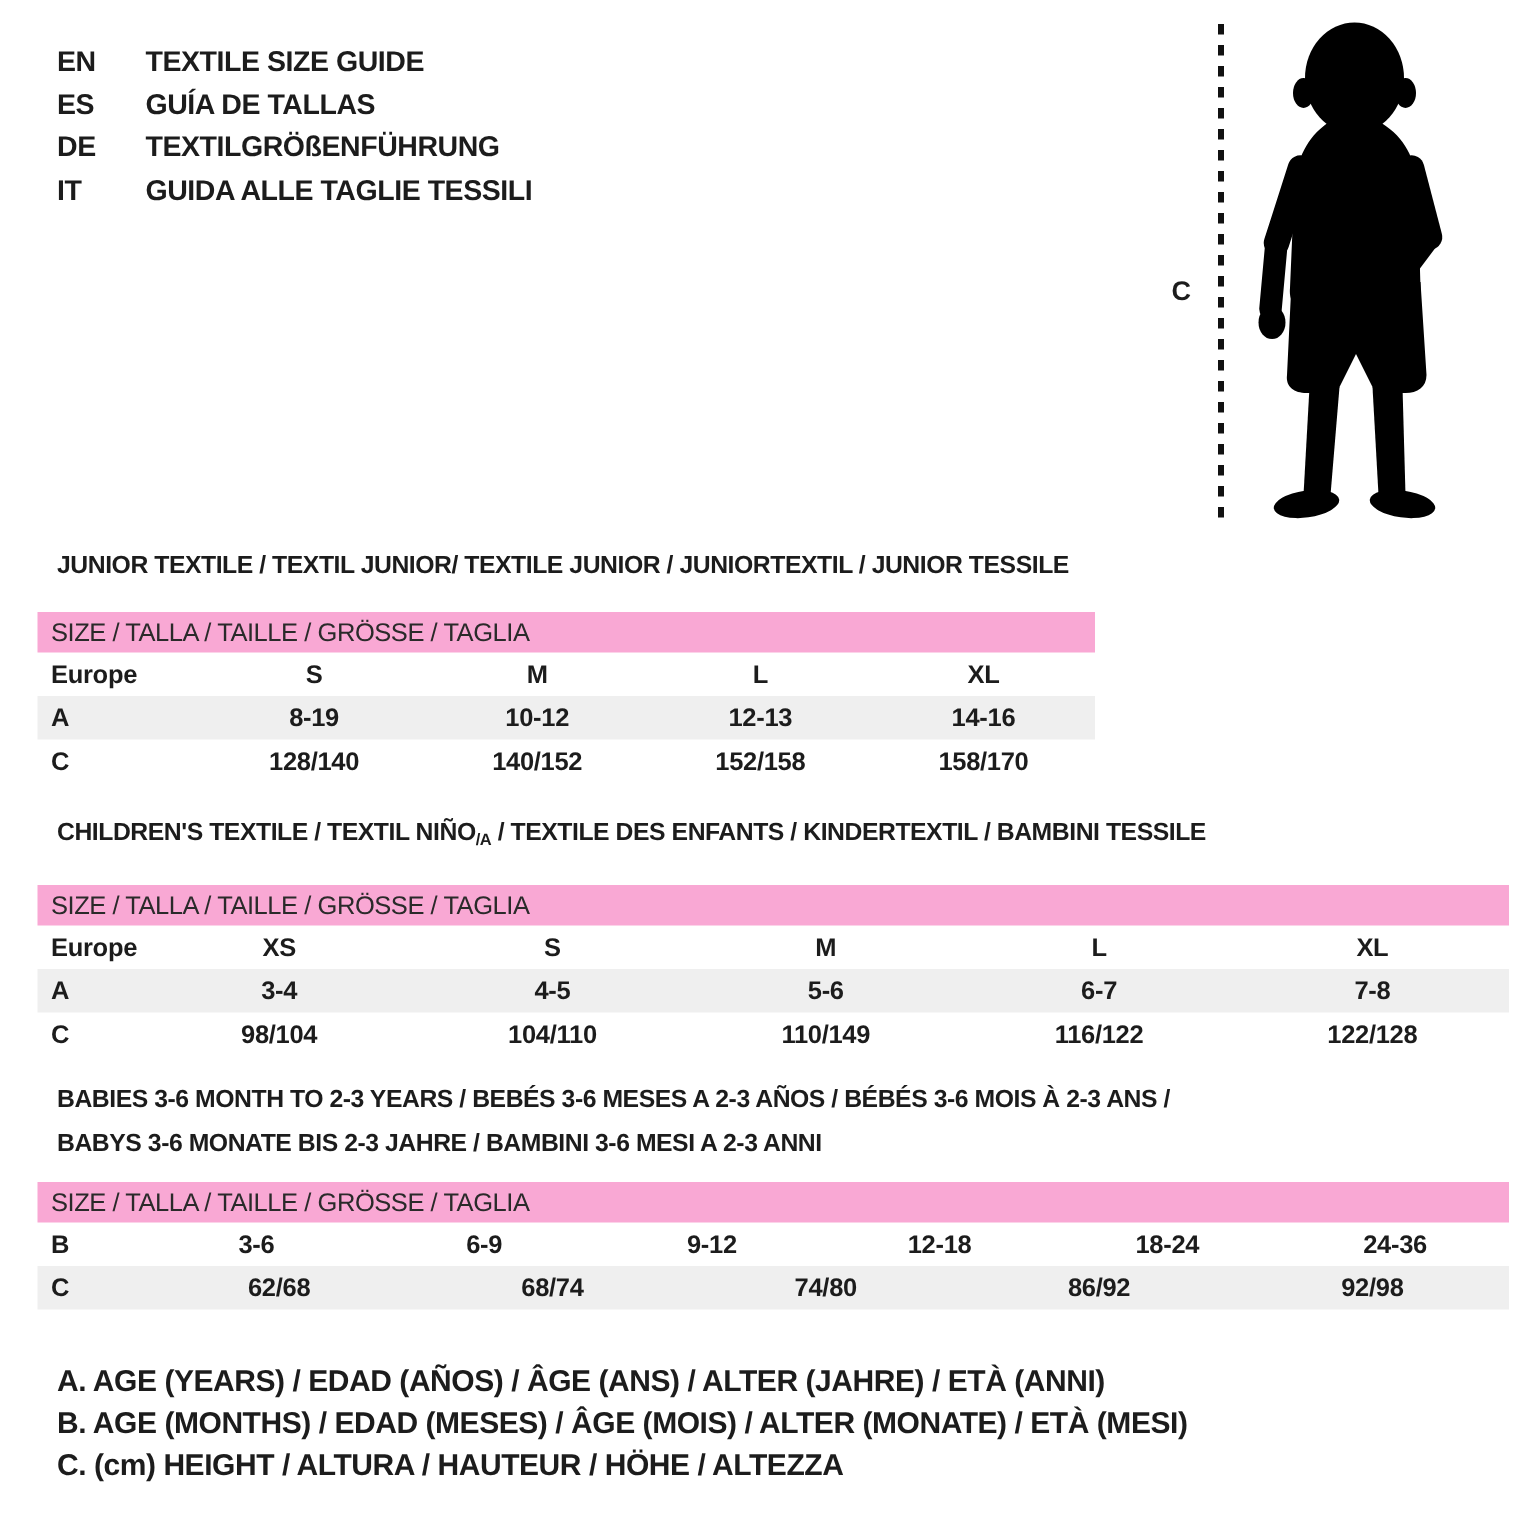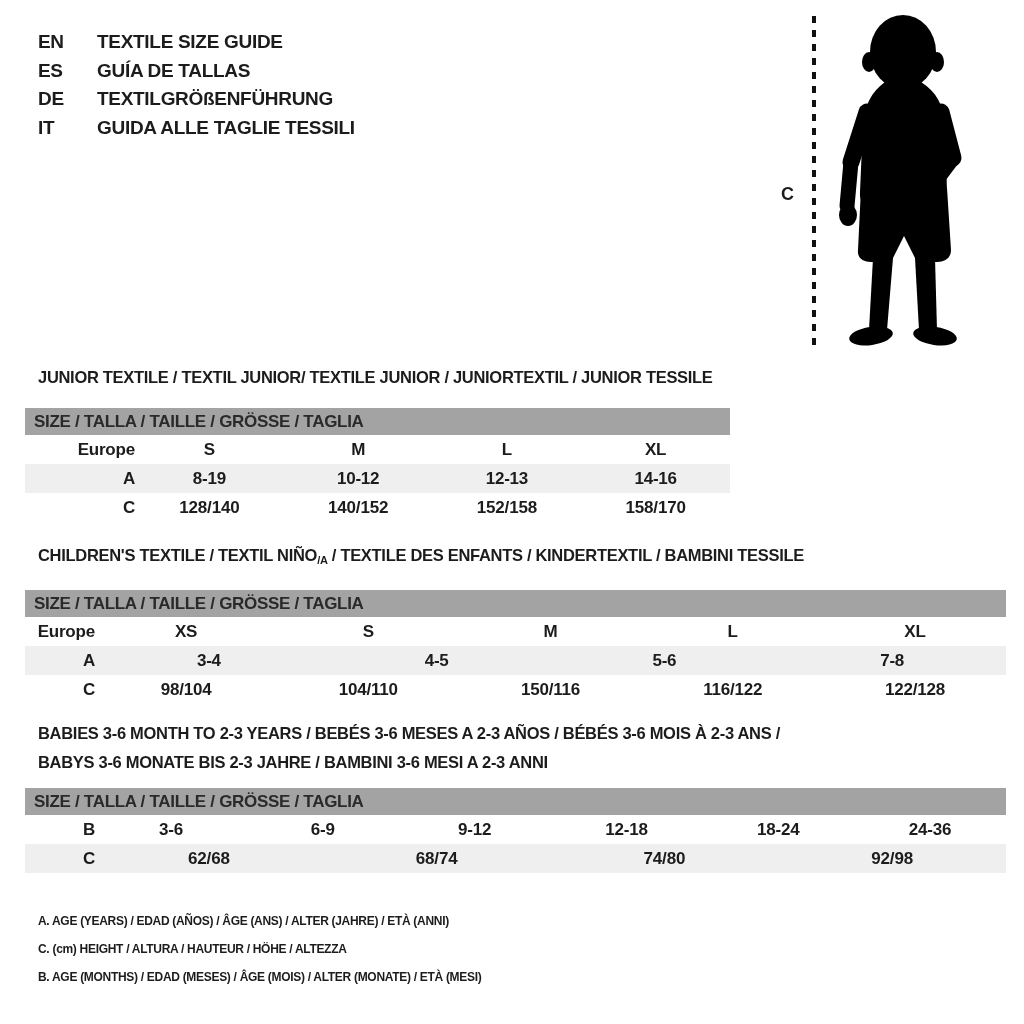--- a/index.html
+++ b/index.html
@@ -13,31 +13,31 @@
   .lang-row{line-height:28.5px;font-size:19px;font-weight:700;letter-spacing:-0.3px;white-space:nowrap;}
   .lang-code{display:inline-block;width:59px;}
   
   .figure-svg{position:absolute;left:770px;top:10px;}
   .measure-label{position:absolute;left:781px;top:184px;font-size:18px;font-weight:700;}
   
   .section-title{position:absolute;font-size:16.5px;font-weight:700;letter-spacing:-0.3px;white-space:nowrap;}
   .section-title .sub{font-size:11px;vertical-align:-3px;}
   
   .size-table{position:absolute;}
-  .size-bar{height:27px;line-height:27px;background:#a3a3a3;font-size:17px;font-weight:700;
+  .size-bar{height:27px;line-height:27px;background:#f9a8d4;font-size:17px;font-weight:400;
             letter-spacing:-0.3px;padding-left:9px;box-sizing:border-box;color:#2a2a2a;}
   .trow{display:flex;height:29px;line-height:29px;font-size:17px;font-weight:700;letter-spacing:-0.2px;}
   .trow.alt{background:#efefef;}
-  .tlabel{padding-left:9px;box-sizing:border-box;text-align:right;}
+  .tlabel{padding-left:9px;box-sizing:border-box;text-align:left;}
   .junior .tlabel{width:110px;}
   .wide .tlabel{width:70px;}
   .tcell{flex:1;text-align:center;}
   
   .footnotes{position:absolute;left:38px;top:907px;}
-  .footnote{line-height:28px;font-size:12px;font-weight:700;letter-spacing:-0.3px;white-space:nowrap;}
+  .footnote{line-height:28px;font-size:20px;font-weight:700;letter-spacing:-0.3px;white-space:nowrap;}
 </style>
 </head>
 <body>
 
 <div class="canvas">
 
   <div class="lang-block">
     <div class="lang-row">
       <span class="lang-code">EN</span><span>TEXTILE SIZE GUIDE</span>
     </div>
@@ -113,27 +113,28 @@
       <div class="tcell">S</div>
       <div class="tcell">M</div>
       <div class="tcell">L</div>
       <div class="tcell">XL</div>
     </div>
     <div class="trow alt">
       <div class="tlabel">A</div>
       <div class="tcell">3-4</div>
       <div class="tcell">4-5</div>
       <div class="tcell">5-6</div>
+      <div class="tcell">6-7</div>
       <div class="tcell">7-8</div>
     </div>
     <div class="trow">
       <div class="tlabel">C</div>
       <div class="tcell">98/104</div>
       <div class="tcell">104/110</div>
-      <div class="tcell">150/116</div>
+      <div class="tcell">110/149</div>
       <div class="tcell">116/122</div>
       <div class="tcell">122/128</div>
     </div>
   </div>
 
   <div class="section-title" style="left:38px;top:724px">BABIES 3-6 MONTH TO 2-3 YEARS / BEBÉS 3-6 MESES A 2-3 AÑOS / BÉBÉS 3-6 MOIS À 2-3 ANS /</div>
   <div class="section-title" style="left:38px;top:753px">BABYS 3-6 MONATE BIS 2-3 JAHRE / BAMBINI 3-6 MESI A 2-3 ANNI</div>
   <div class="size-table wide" style="left:25px;top:788px;width:981px">
     <div class="size-bar">SIZE / TALLA / TAILLE / GRÖSSE / TAGLIA</div>
     <div class="trow">
@@ -143,23 +144,24 @@
       <div class="tcell">9-12</div>
       <div class="tcell">12-18</div>
       <div class="tcell">18-24</div>
       <div class="tcell">24-36</div>
     </div>
     <div class="trow alt">
       <div class="tlabel">C</div>
       <div class="tcell">62/68</div>
       <div class="tcell">68/74</div>
       <div class="tcell">74/80</div>
+      <div class="tcell">86/92</div>
       <div class="tcell">92/98</div>
     </div>
   </div>
 
   <div class="footnotes">
     <div class="footnote">A. AGE (YEARS) / EDAD (AÑOS) / ÂGE (ANS) / ALTER (JAHRE) / ETÀ (ANNI)</div>
+    <div class="footnote">B. AGE (MONTHS) / EDAD (MESES) / ÂGE (MOIS) / ALTER (MONATE) / ETÀ (MESI)</div>
     <div class="footnote">C. (cm) HEIGHT / ALTURA / HAUTEUR / HÖHE / ALTEZZA</div>
-    <div class="footnote">B. AGE (MONTHS) / EDAD (MESES) / ÂGE (MOIS) / ALTER (MONATE) / ETÀ (MESI)</div>
   </div>
 
 </div>
 
 </body></html>

